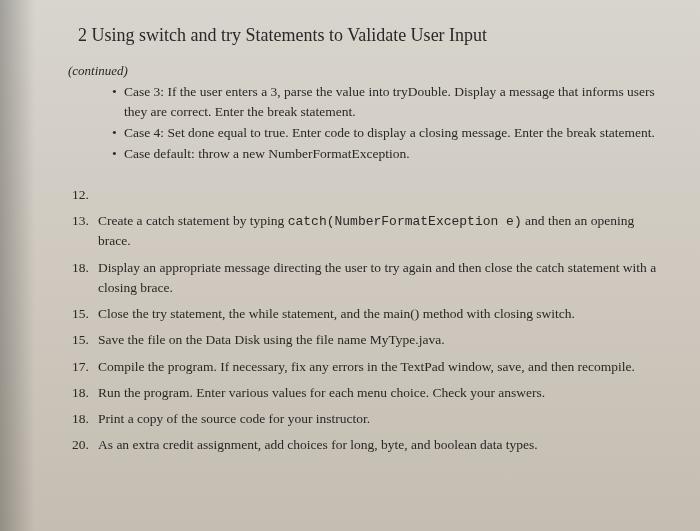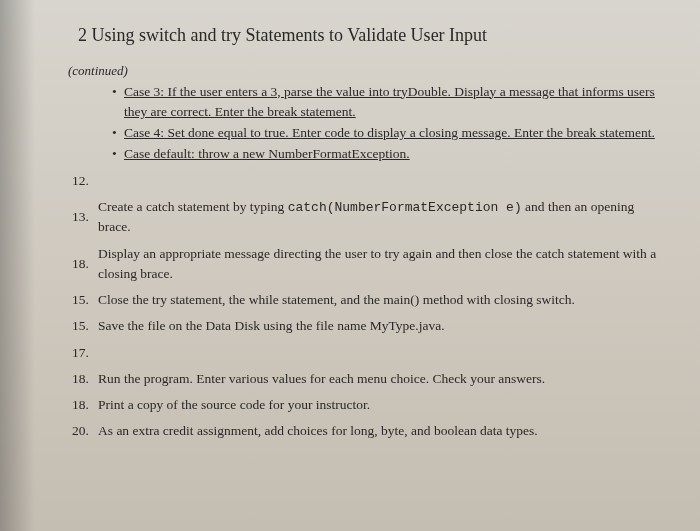--- a/index.html
+++ b/index.html
@@ -35,42 +35,40 @@
       padding-left: 18px;
     }
     .continued {
       font-style: italic;
       font-size: 13px;
       margin-bottom: 1px;
       padding-left: 8px;
     }
     .bullet-list {
       padding-left: 52px;
-      margin-bottom: 6px;
-      text-decoration: underline;
+      margin-bottom: 20px;
     }
     .bullet-item {
       position: relative;
       padding-left: 12px;
       margin-bottom: 1px;
     }
     .bullet-item::before {
       content: "•";
       position: absolute;
       left: 0;
       top: 0;
     }
     .numbered-list {
       padding-left: 12px;
     }
     .numbered-item {
       display: flex;
       margin-bottom: 4px;
       padding-bottom: 2px;
-      align-items: center;
     }
     .number {
       min-width: 26px;
       flex-shrink: 0;
     }
     .item-text {
       flex: 1;
     }
     .code {
       font-family: 'Courier New', monospace;
@@ -117,20 +115,21 @@
   <div class="numbered-item">
     <span class="number">15.</span>
     <span class="item-text">Close the try statement, the while statement, and the main() method with closing switch.</span>
   </div>
   <div class="numbered-item">
     <span class="number">15.</span>
     <span class="item-text">Save the file on the Data Disk using the file name MyType.java.</span>
   </div>
   <div class="numbered-item">
     <span class="number">17.</span>
+    <span class="item-text">Compile the program. If necessary, fix any errors in the TextPad window, save, and then recompile.</span>
   </div>
   <div class="numbered-item">
     <span class="number">18.</span>
     <span class="item-text">Run the program. Enter various values for each menu choice. Check your answers.</span>
   </div>
   <div class="numbered-item">
     <span class="number">18.</span>
     <span class="item-text">Print a copy of the source code for your instructor.</span>
   </div>
   <div class="numbered-item">

